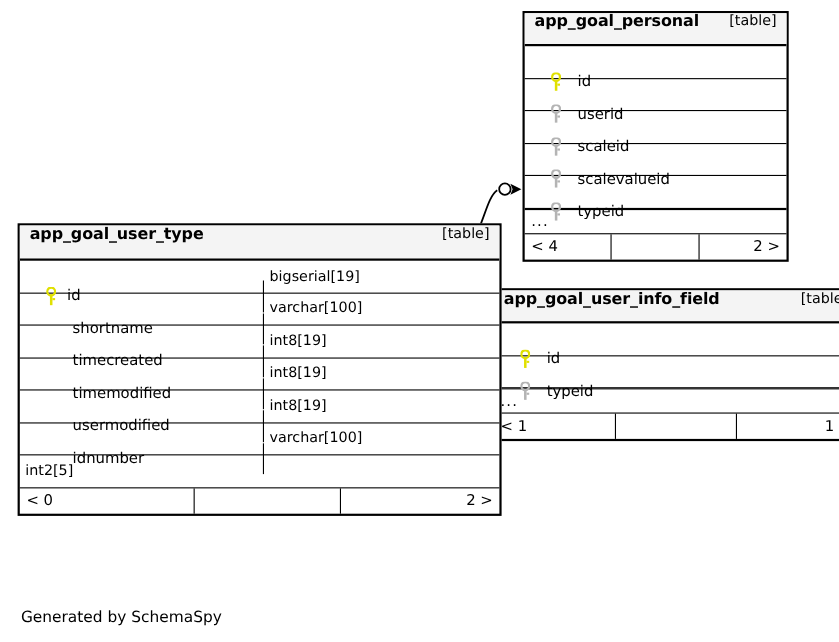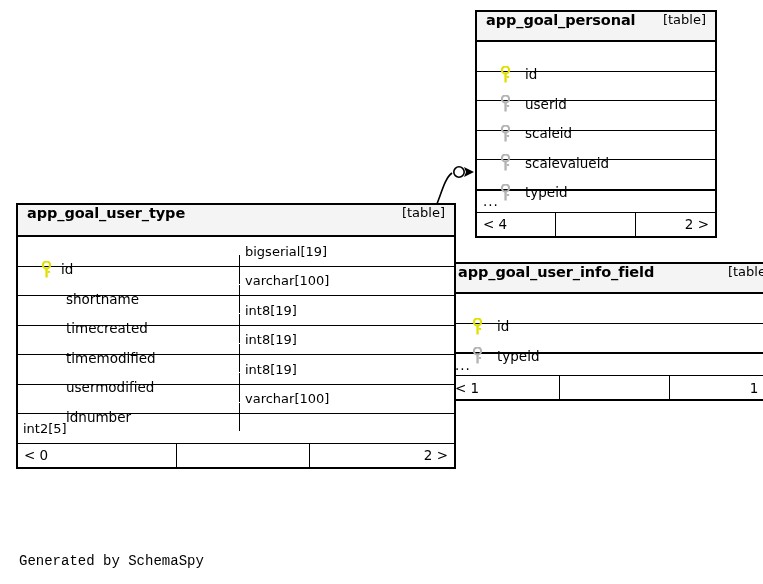--- a/index.html
+++ b/index.html
@@ -151,21 +151,20 @@
   .key-icon { display: block; }
 
   
   #credit {
     position: absolute;
     left: 19px;
     top: 553px;
     font-size: 14px;
     z-index: 2;
     white-space: nowrap;
-    font-family: Liberation Mono, monospace;
   }
 </style>
 </head>
 <body>
 
 <div id="canvas">
 
   <svg id="connectors" viewBox="0 0 763 584" xmlns="http://www.w3.org/2000/svg">
 
     <g>

